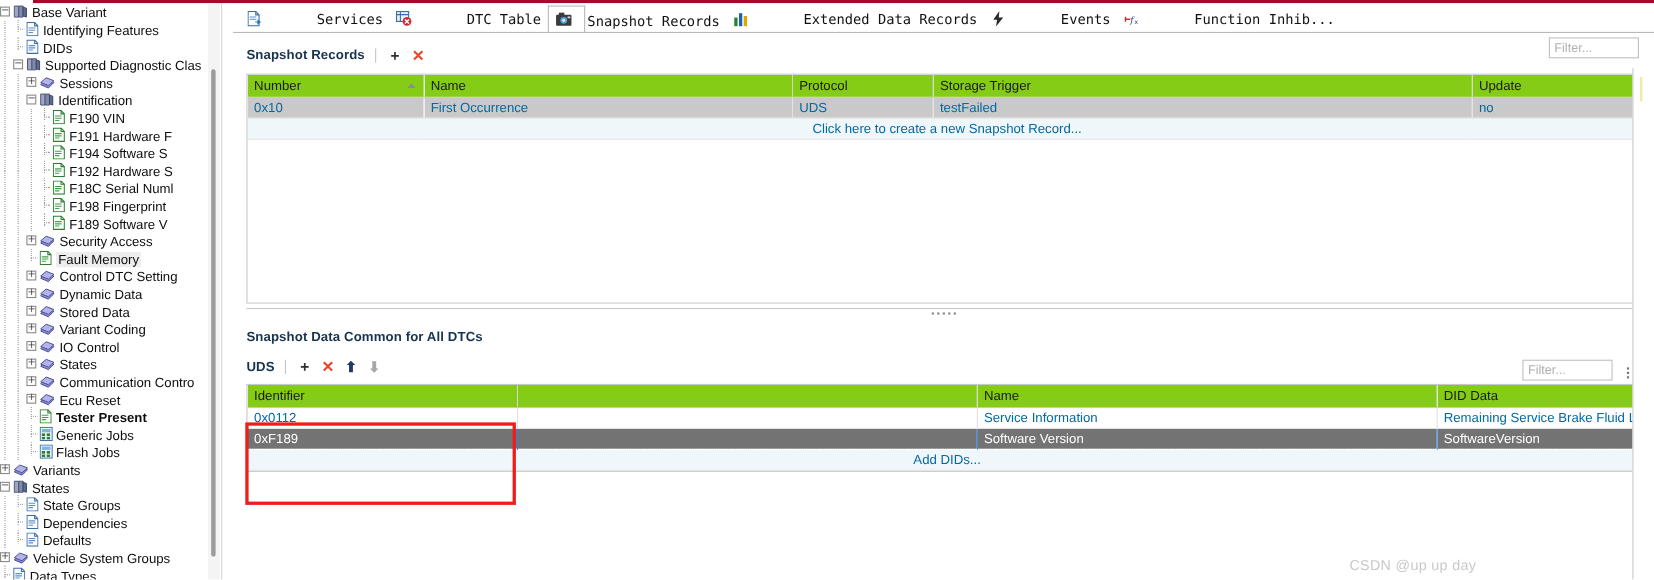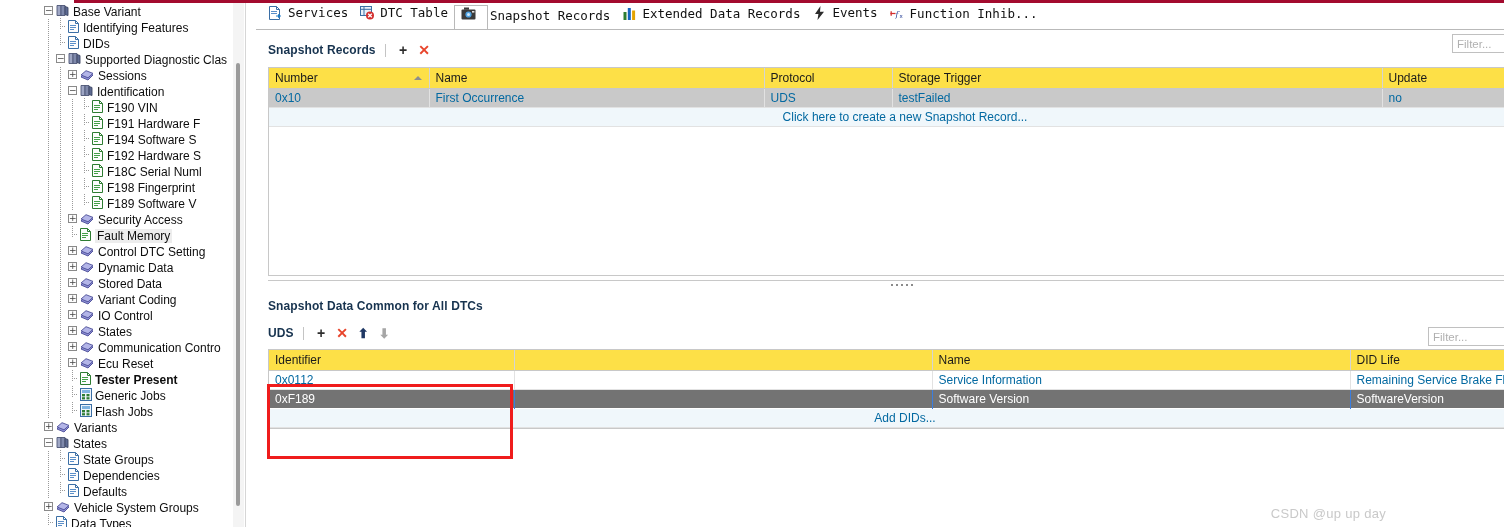--- a/index.html
+++ b/index.html
@@ -5,21 +5,21 @@
   * { box-sizing: border-box; }
   html, body {
     margin: 0; padding: 0;
     width: 1504px; height: 527px;
     overflow: hidden;
     background: #ffffff;
     font-family: "Liberation Sans", sans-serif;
     font-size: 12px;
     color: #1a1a1a;
   }
-  #app { position: relative; width: 1364px; height: 527px; margin-left: 44px; }
+  #app { position: relative; width: 1364px; height: 527px; }
 
   
   .top-accent {
     position: absolute; left: 30px; top: 0; width: 1474px; height: 3px;
     background: #a30b2e;
   }
   .top-accent.left { left: 0; width: 30px; background: #ffffff; }
 
   
   .tree-panel {
@@ -96,22 +96,22 @@
     background: #ffffff;
   }
 
   
   .cmdbar {
     position: relative; height: 27px; padding-left: 6px;
     font-family: "DejaVu Sans Mono", monospace; font-size: 12.5px;
     color: #111;
   }
   .cmd {
-    display: inline-flex; align-items: flex-start; height: 24px;
-    padding: 0 6px; margin-top: 2px; white-space: nowrap; cursor: default;
+    display: inline-flex; align-items: center; height: 24px;
+    padding: 0 6px; margin-top: 2px; white-space: nowrap; cursor: default; gap: 44px;
   }
   .cmd .glyph { display: inline-flex; align-items: center; justify-content: center;
                 width: 15px; height: 15px; margin-right: 5px; }
   .cmd.active {
     border: 1px solid #b9b9b9; border-bottom-color: #ffffff; height: 25px;
     background: #ffffff; margin-top: 1px;
   }
   .cmdbar-underline {
     position: absolute; left: 0; bottom: 0; width: 1292px; height: 1px;
     background: #b9b9b9;
@@ -175,21 +175,21 @@
 
   
   .grid {
     border: 1px solid #c8c8c8; border-top: 1px solid #c8c8c8;
     background: #ffffff; font-size: 12px; width: 100%;
   }
   table.g { border-collapse: collapse; width: 100%; table-layout: fixed; }
   table.g th {
     font-weight: normal; text-align: left; height: 20px;
     padding: 0 0 0 6px; border-right: 1px solid #d4d4d4;
-    border-bottom: 1px solid #c8c8c8; background: #fde047;
+    border-bottom: 1px solid #c8c8c8; background: #84cc16;
     color: #1a1a1a; font-size: 12px; position: relative;
   }
   table.g th:last-child { border-right: none; }
   table.g td {
     height: 19px; padding: 0 0 0 6px; border-right: 1px solid #e2e2e2;
     border-bottom: 1px solid #e2e2e2; color: #0369a1; white-space: nowrap;
     overflow: hidden;
   }
   table.g td:last-child { border-right: none; }
   tr.sel-gray td { background: #c9c9c9; }
@@ -632,21 +632,21 @@
               <col style="width: 245px;">
               <col style="width: 418px;">
               <col style="width: 418px;">
               <col style="width: auto;">
             </colgroup>
             <thead>
               <tr>
                 <th><span>Identifier</span></th>
                 <th><span></span></th>
                 <th><span>Name</span></th>
-                <th><span>DID Life</span></th>
+                <th><span>DID Data</span></th>
               </tr>
             </thead>
             <tbody>
               <tr class="">
                 <td>0x0112</td>
                 <td></td>
                 <td>Service Information</td>
                 <td>Remaining Service Brake Fluid Life, Remaining Service Time Left</td>
               </tr>
               <tr class="sel-blue">

